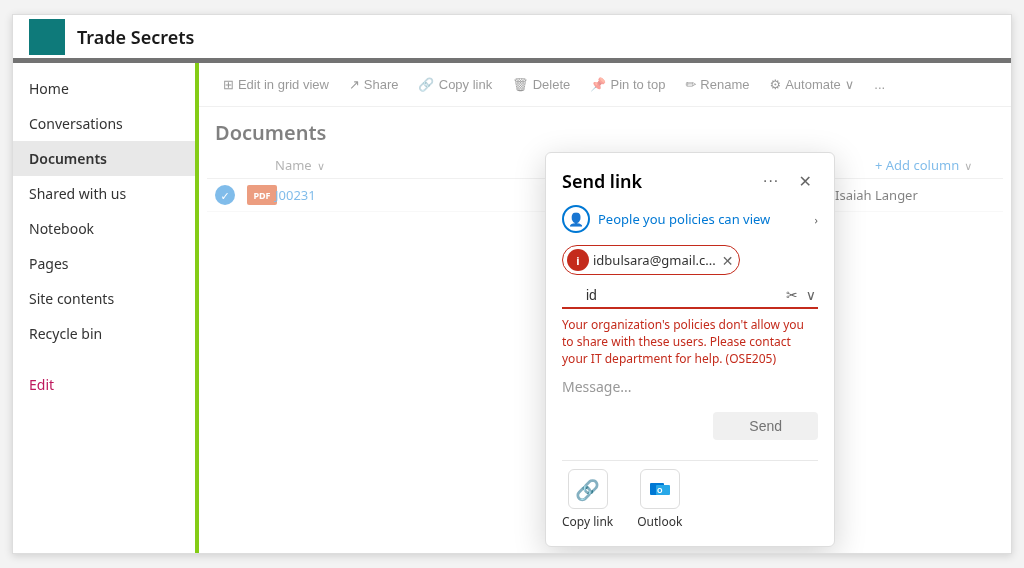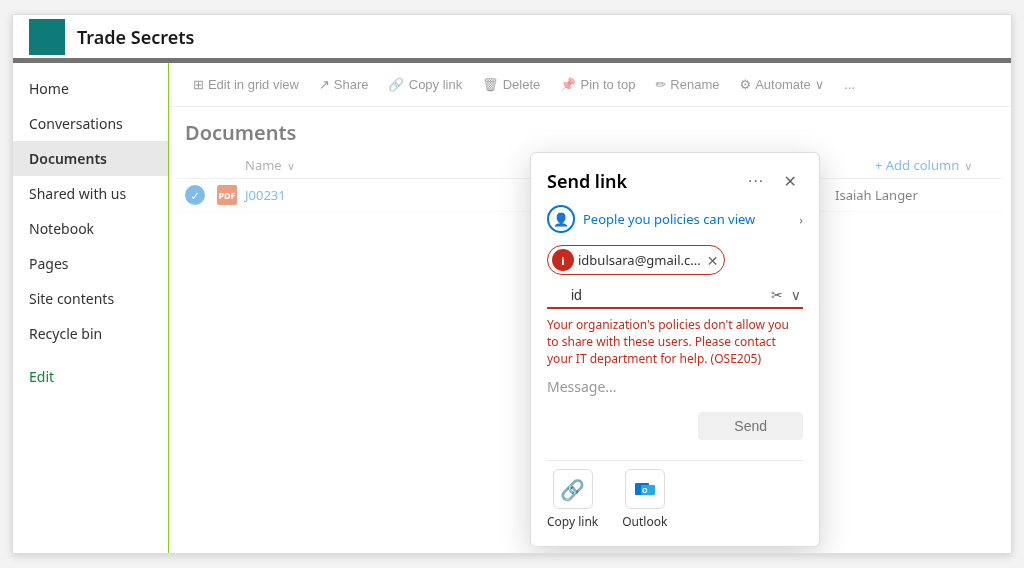--- a/index.html
+++ b/index.html
@@ -43,38 +43,38 @@
       color: #1a1a1a;
     }
     
     .app-body {
       display: flex;
       flex: 1;
       overflow: hidden;
     }
     
     .sidebar {
-      width: 156px;
+      width: 186px;
       flex-shrink: 0;
-      border-right: 1px solid #84cc16;
+      border-right: 4px solid #84cc16;
       padding-top: 8px;
     }
     .sidebar-item {
       padding: 8px 16px;
       cursor: pointer;
       color: #333;
       font-size: 14px;
     }
     .sidebar-item.active {
       background: #e8e8e8;
       font-weight: 600;
     }
     .sidebar-item.link-style {
-      color: #15803d;
-      margin-top: 8px;
+      color: #be185d;
+      margin-top: 16px;
     }
     
     .main-content {
       flex: 1;
       display: flex;
       flex-direction: column;
       overflow: hidden;
       position: relative;
     }
     
@@ -138,21 +138,21 @@
       height: 20px;
       border-radius: 50%;
       background: #0078d4;
       display: flex;
       align-items: center;
       justify-content: center;
       color: white;
       font-size: 11px;
     }
     .file-icon {
-      width: 20px;
+      width: 30px;
       height: 20px;
       background: #d83b01;
       color: white;
       font-size: 9px;
       display: flex;
       align-items: center;
       justify-content: center;
       border-radius: 2px;
       font-weight: bold;
     }

